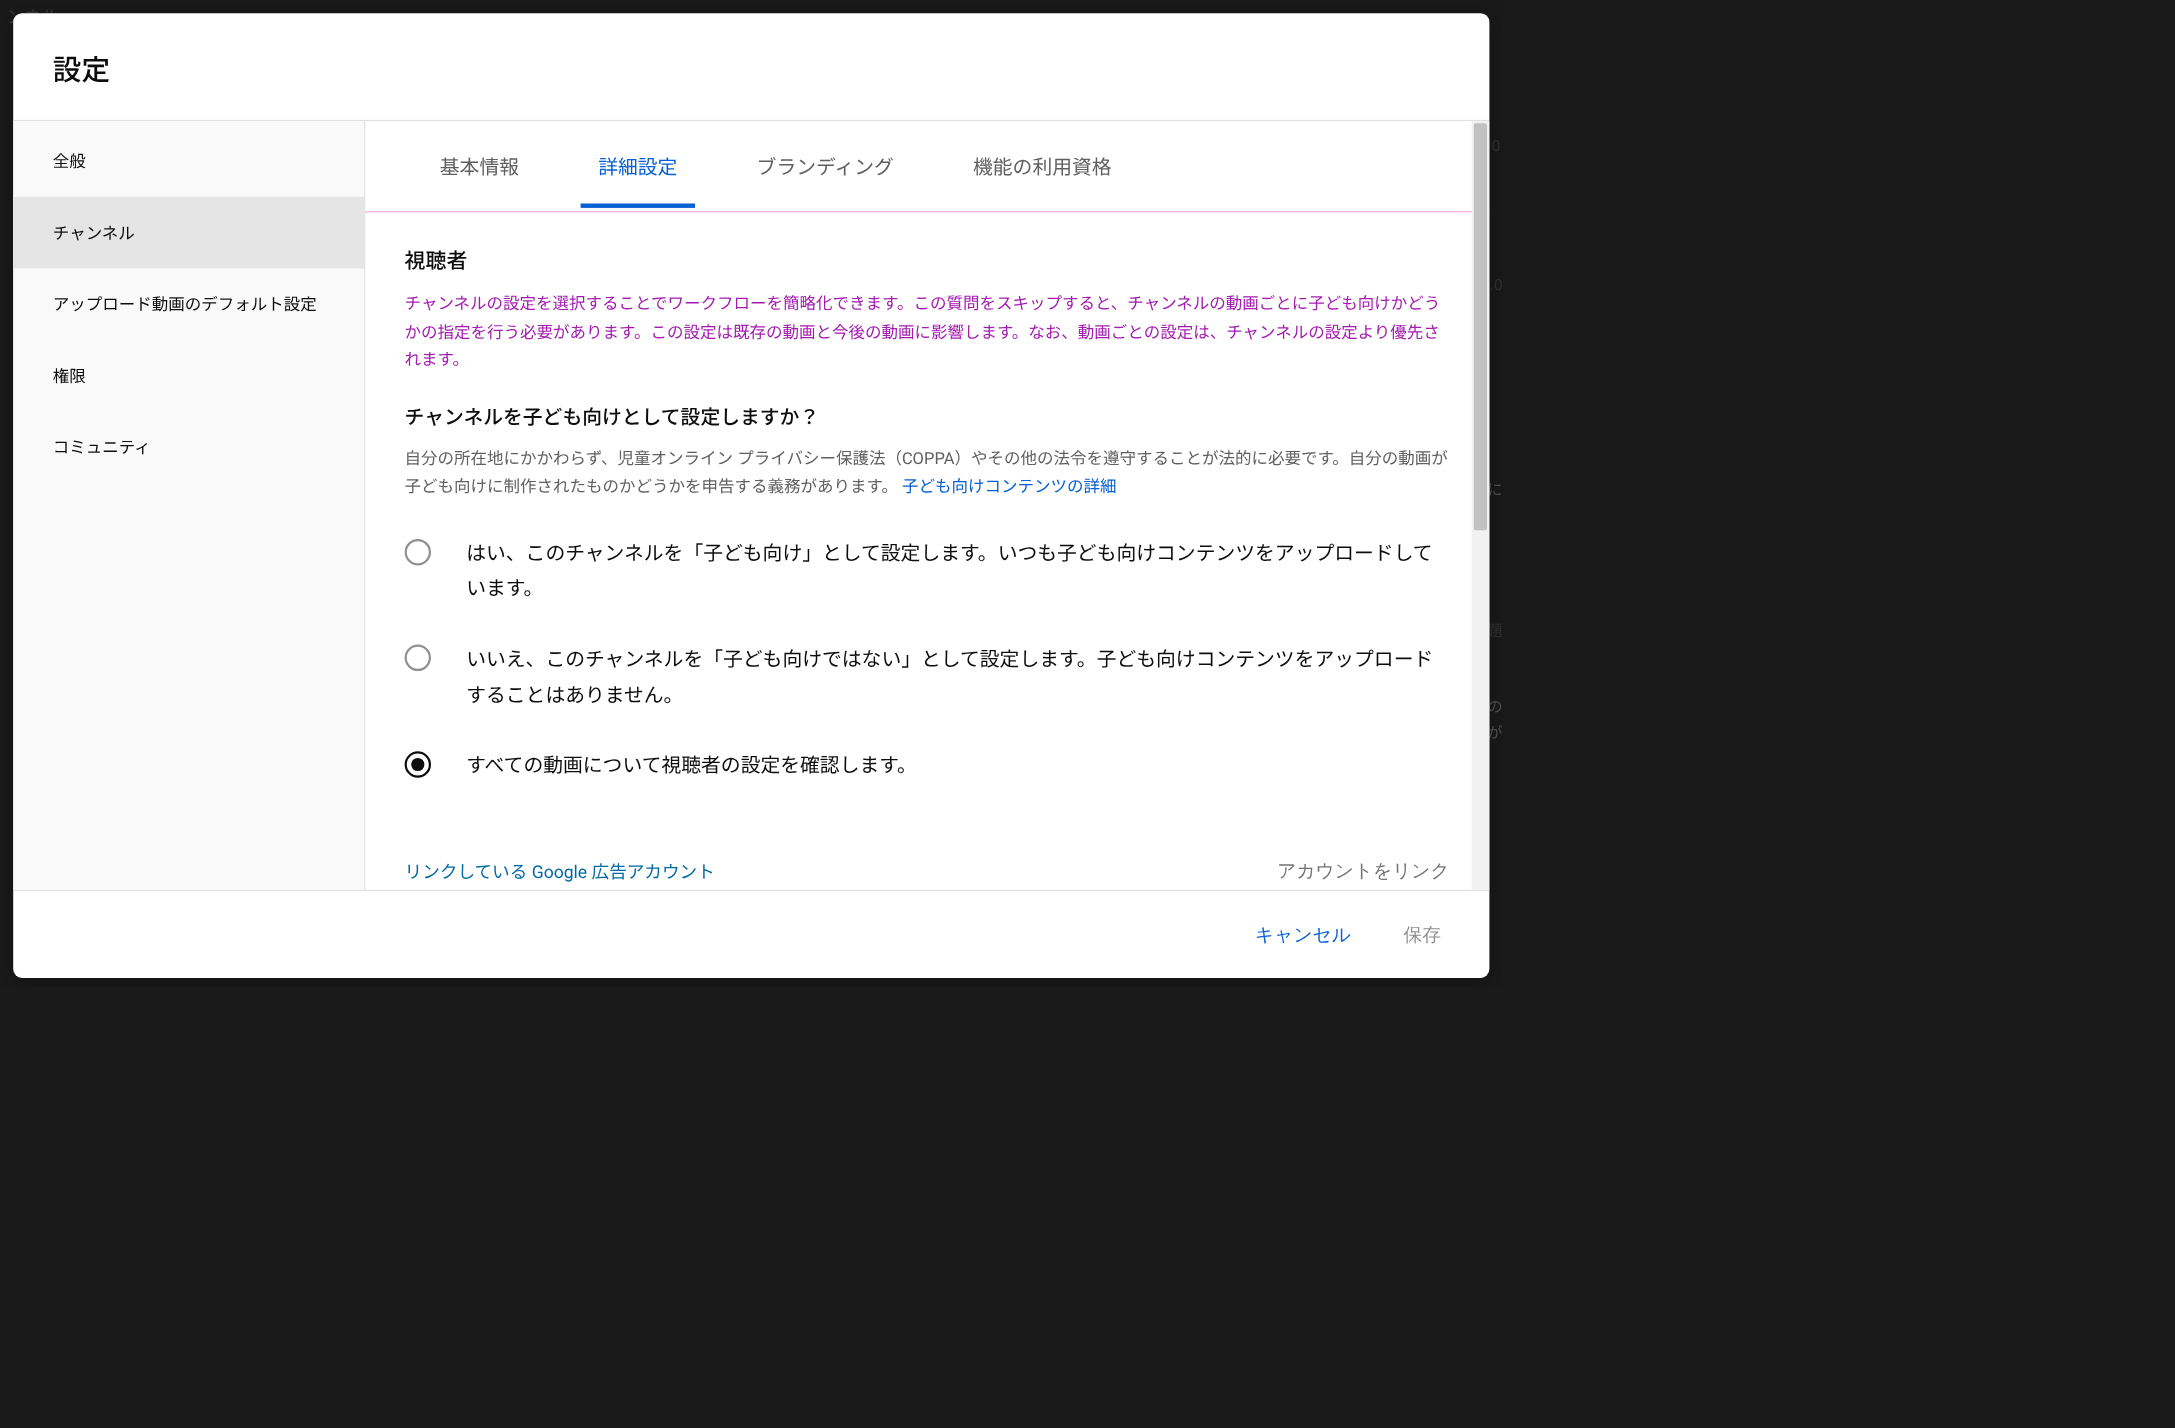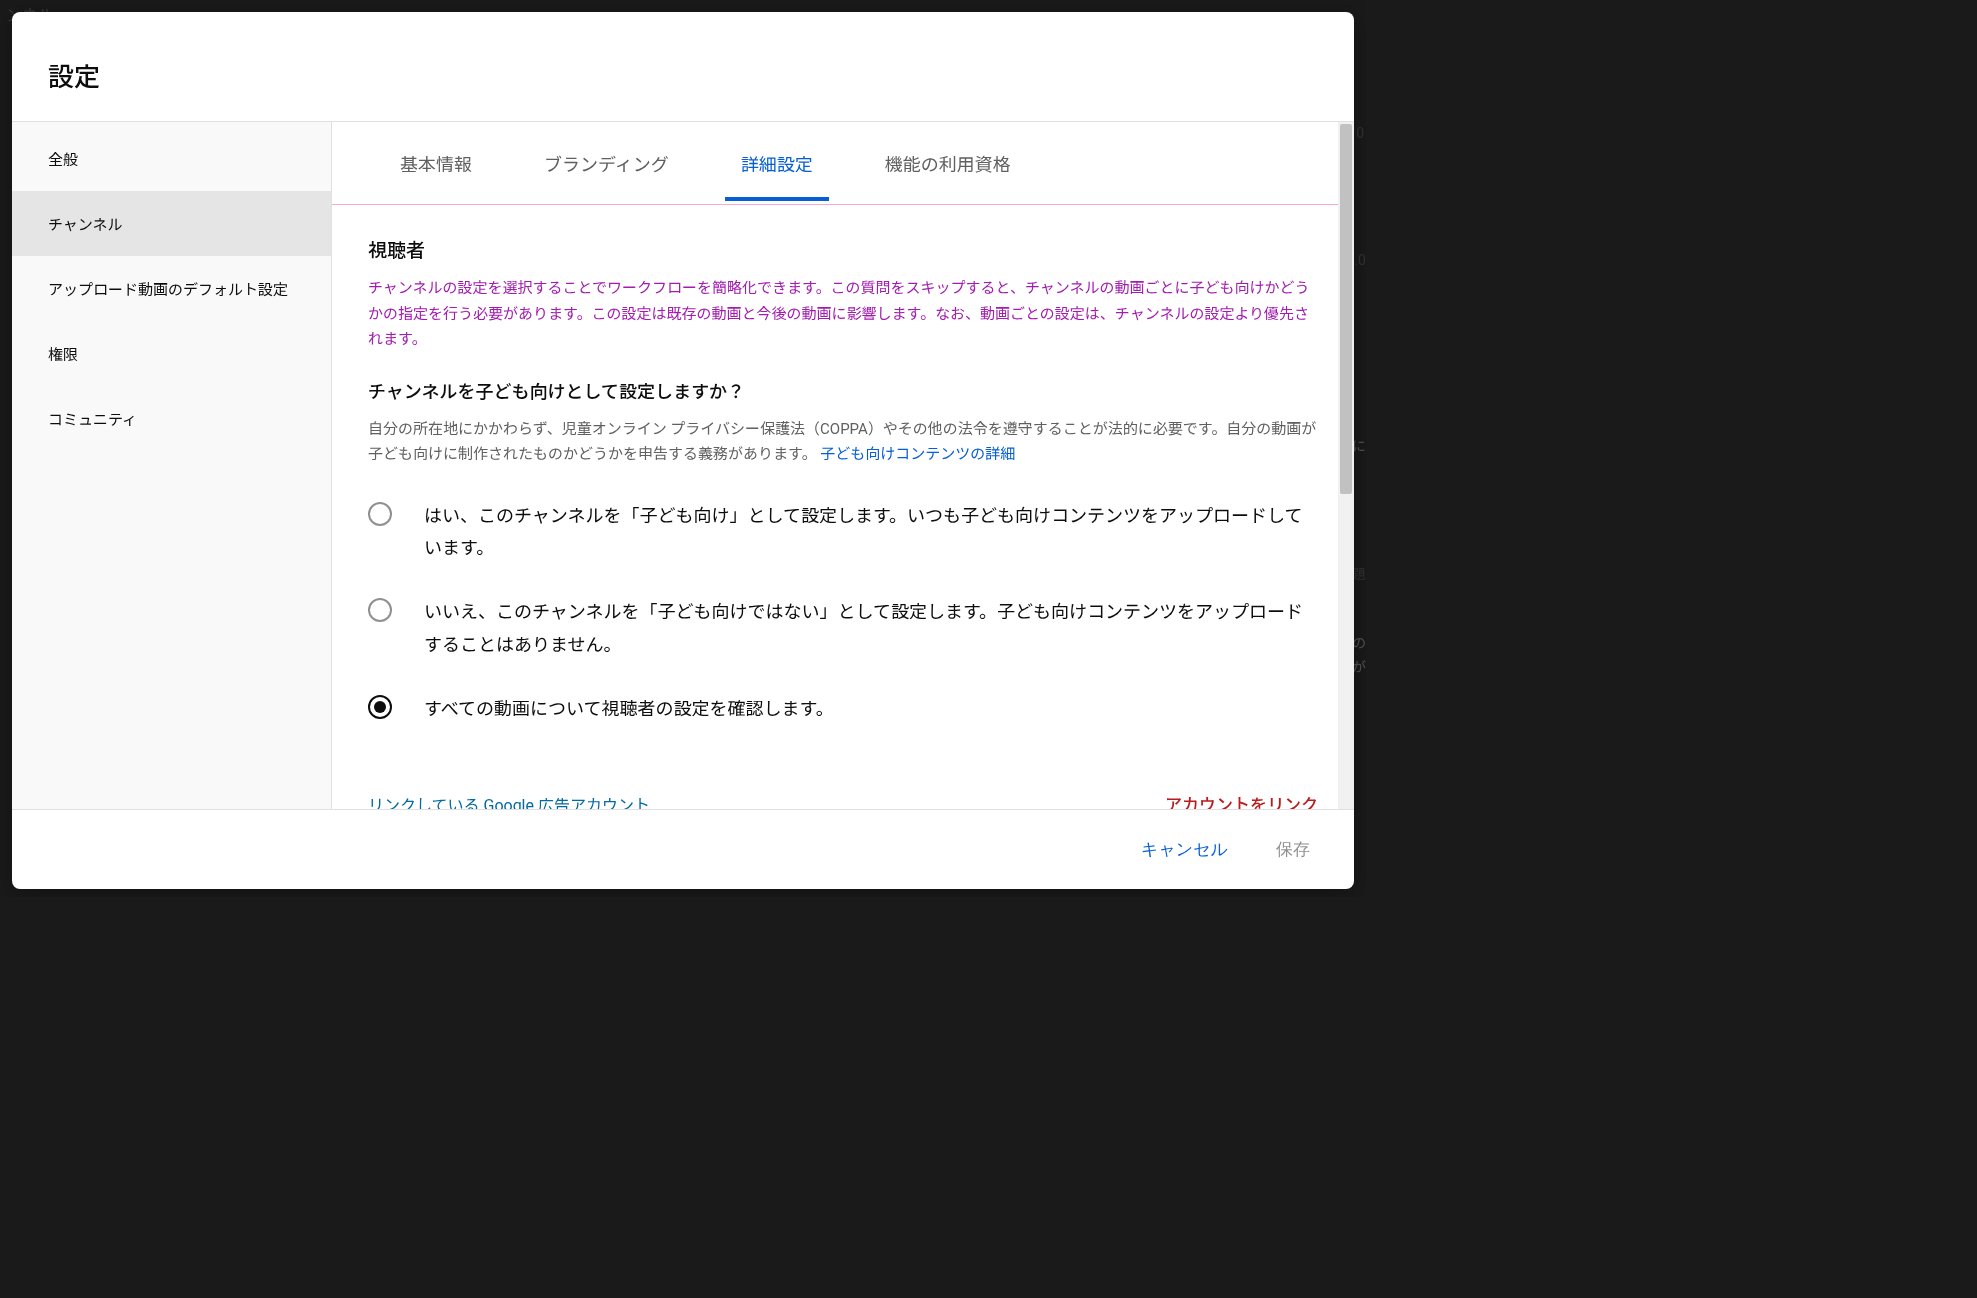--- a/index.html
+++ b/index.html
@@ -37,21 +37,21 @@
       bottom: 8px;
       background: #fff;
       border-radius: 8px;
       display: flex;
       flex-direction: column;
       box-shadow: 0 4px 24px rgba(0,0,0,0.3);
       overflow: hidden;
     }
     
     .dialog-header {
-      padding: 44px 36px 28px 36px;
+      padding: 32px 36px 28px 36px;
       border-bottom: 1px solid #e0e0e0;
     }
     
     .dialog-title {
       font-size: 26px;
       font-weight: 500;
       color: #0d0d0d;
     }
     
     .dialog-body {
@@ -210,23 +210,24 @@
       margin-bottom: 14px;
     }
     
     .ads-title {
       font-size: 16px;
       color: #0369a1;
     }
     
     .ads-link {
       font-size: 17px;
-      color: #b91c1c;
-      cursor: pointer;
-      font-weight: 500;
+      color: #737373;
+      cursor: pointer;
+      font-weight: 500;
+      font-family: Liberation Mono, monospace;
     }
     
     .dialog-footer {
       border-top: 1px solid #e0e0e0;
       padding: 20px 32px;
       display: flex;
       justify-content: flex-end;
       gap: 24px;
       align-items: center;
     }
@@ -294,22 +295,22 @@
       <div class="sidebar-item">アップロード動画のデフォルト設定</div>
       <div class="sidebar-item">権限</div>
       <div class="sidebar-item">コミュニティ</div>
     </div>
 
     <div class="content">
       <div class="content-inner">
 
         <div class="tabs">
           <div class="tab">基本情報</div>
+          <div class="tab active">詳細設定</div>
           <div class="tab">ブランディング</div>
-          <div class="tab active">詳細設定</div>
           <div class="tab">機能の利用資格</div>
         </div>
 
         <div class="section">
           <div class="section-title">視聴者</div>
           <div class="section-desc">チャンネルの設定を選択することでワークフローを簡略化できます。この質問をスキップすると、チャンネルの動画ごとに子ども向けかどうかの指定を行う必要があります。この設定は既存の動画と今後の動画に影響します。なお、動画ごとの設定は、チャンネルの設定より優先されます。</div>
 
           <div class="question-title">チャンネルを子ども向けとして設定しますか？</div>
           <div class="question-desc">
             <span>自分の所在地にかかわらず、児童オンライン プライバシー保護法（COPPA）やその他の法令を遵守することが法的に必要です。自分の動画が子ども向けに制作されたものかどうかを申告する義務があります。</span>

